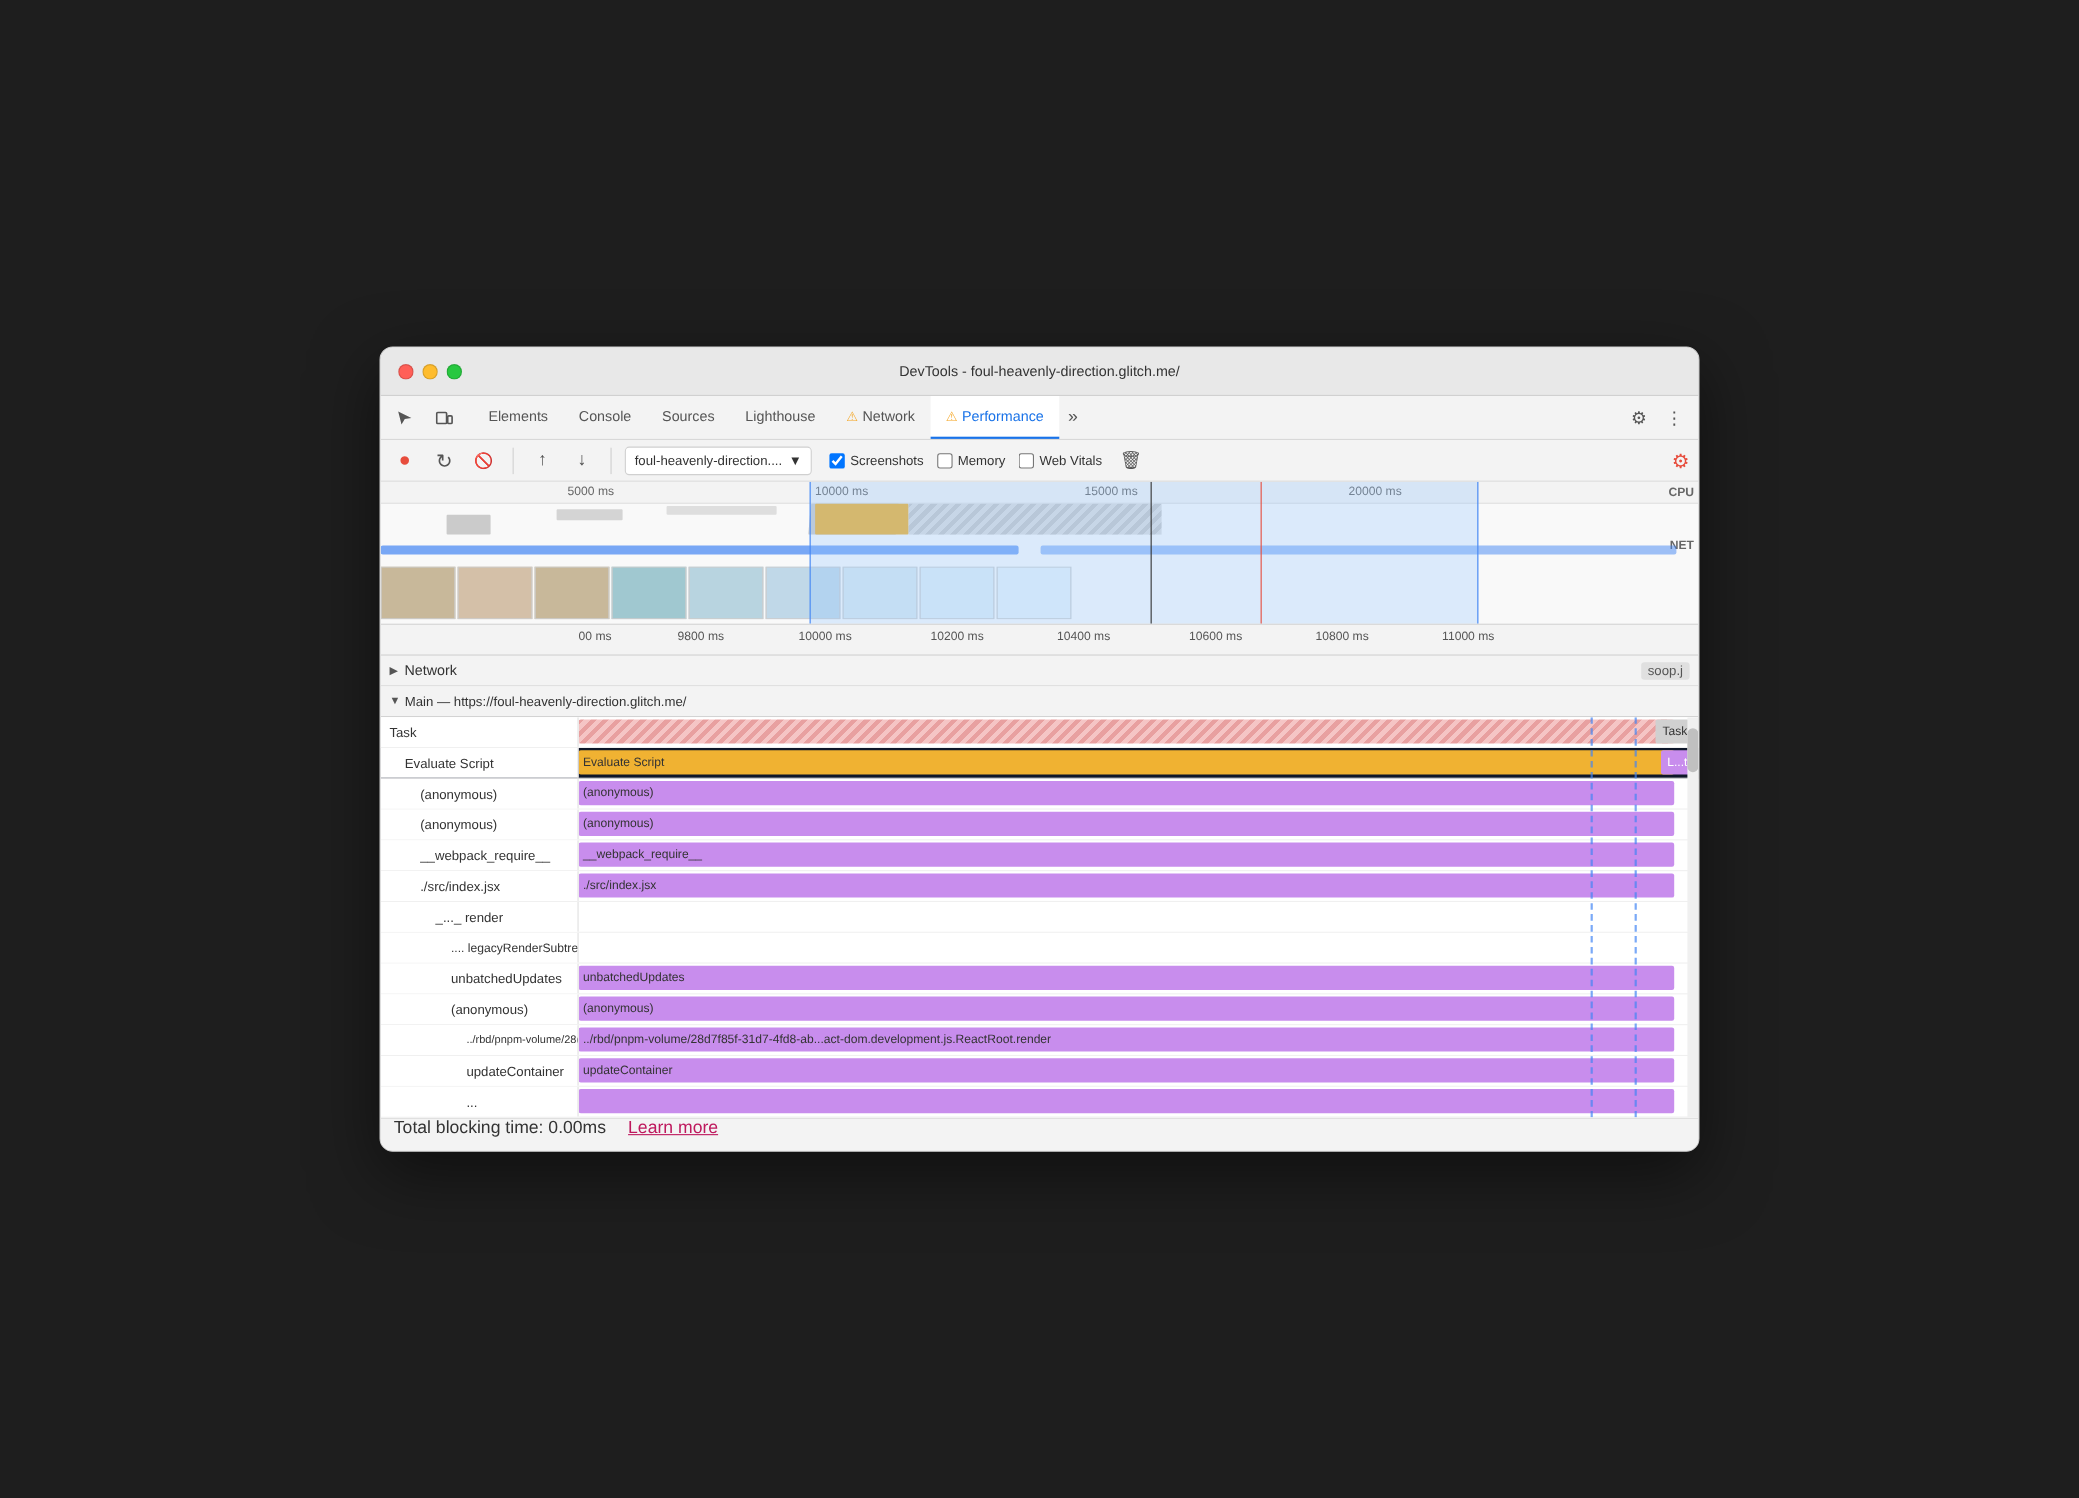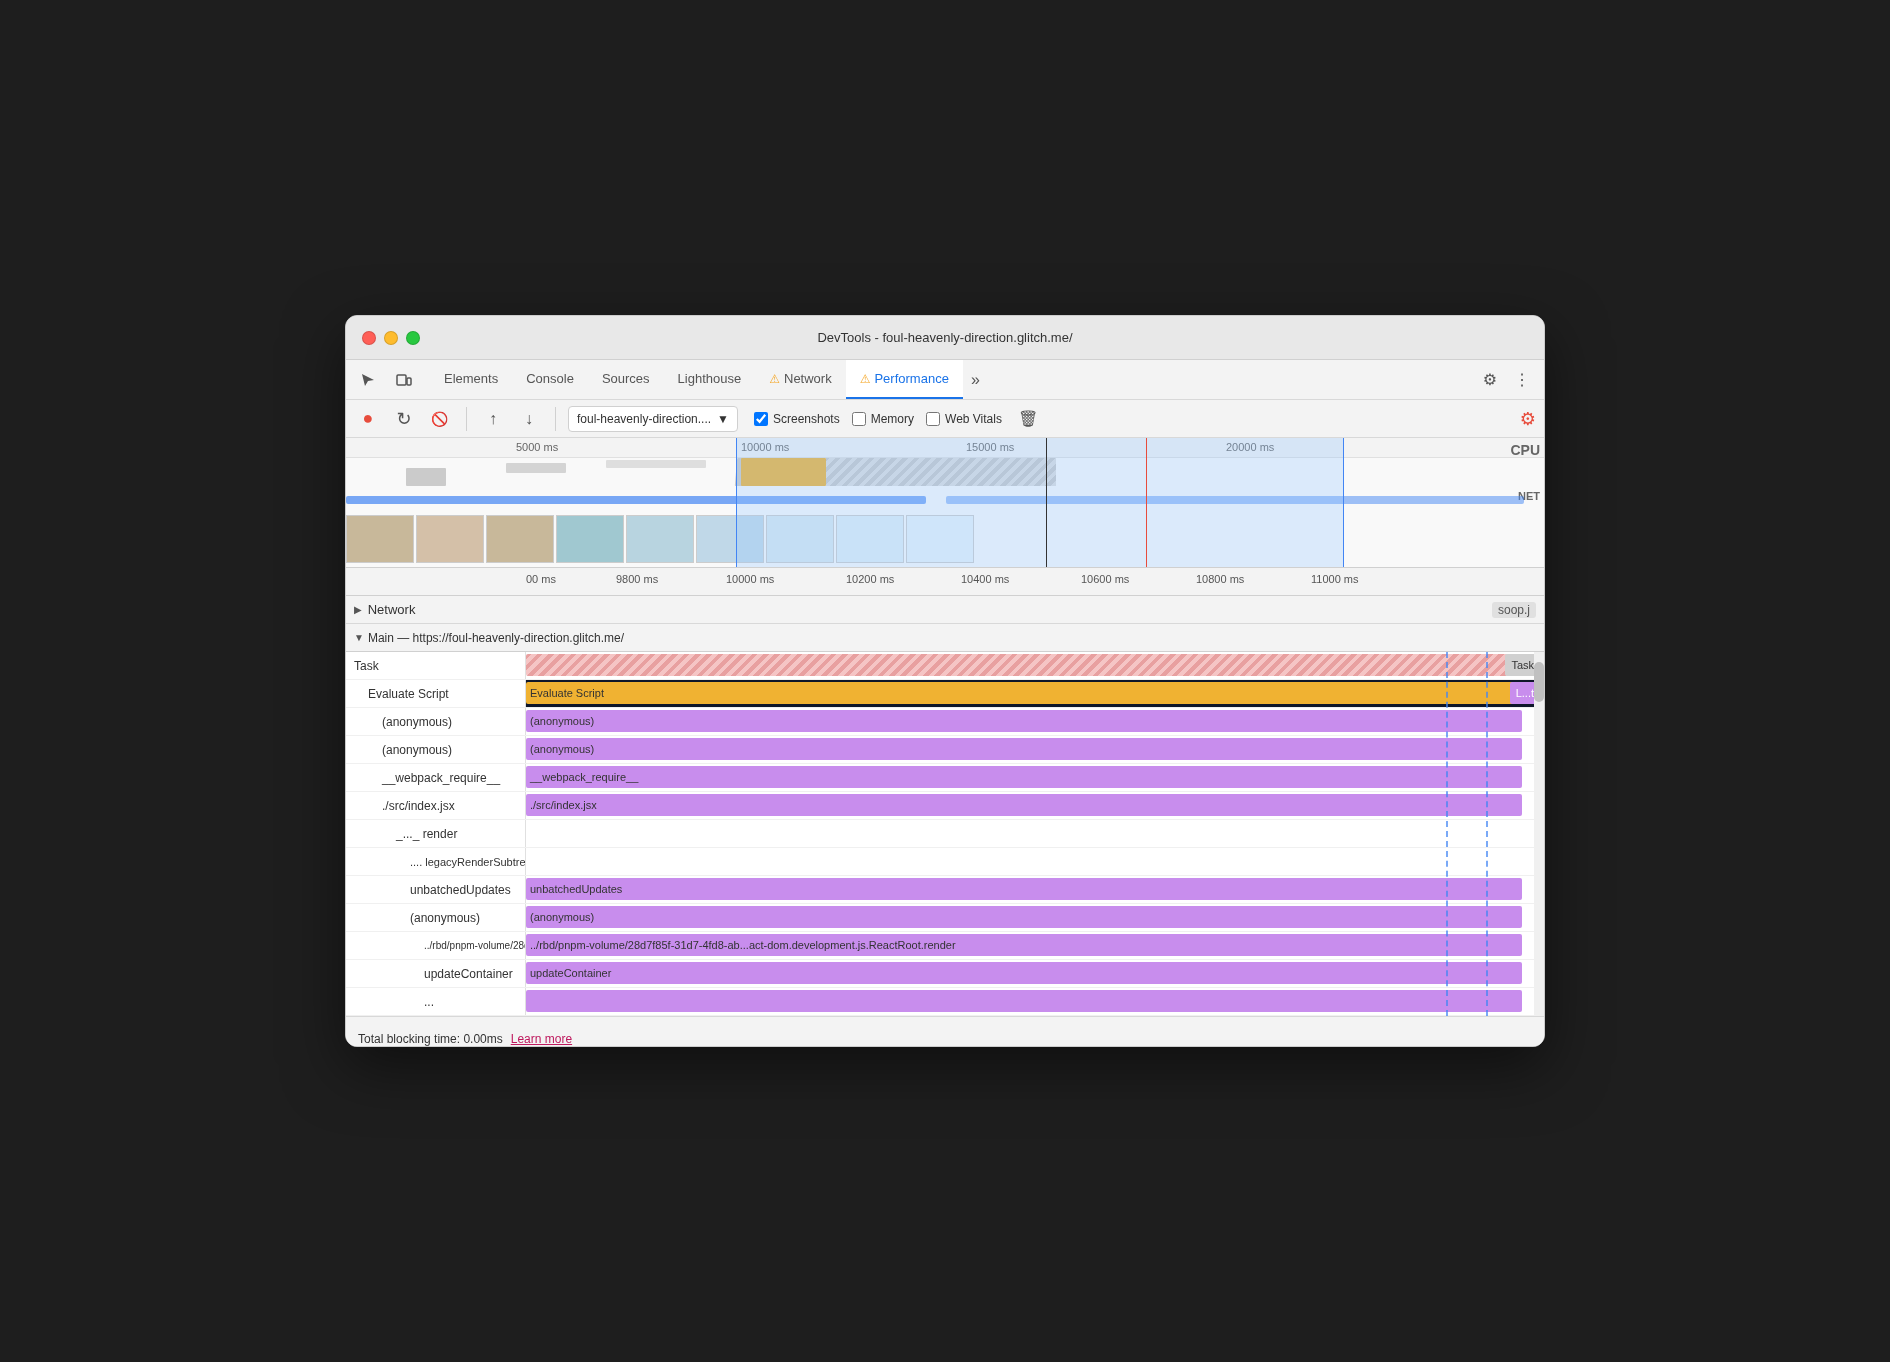--- a/index.html
+++ b/index.html
@@ -225,21 +225,21 @@
     .ruler-mark {
       position: absolute;
       font-size: 11px;
       color: #666;
       top: 3px;
     }
     .cpu-label {
       position: absolute;
       right: 4px;
       top: 4px;
-      font-size: 14px;
+      font-size: 11px;
       color: #666;
       font-weight: bold;
     }
     .net-label {
       position: absolute;
       right: 4px;
       top: 52px;
       font-size: 11px;
       color: #666;
       font-weight: bold;
@@ -453,25 +453,25 @@
       position: absolute;
       top: 10px;
     }
 
     
     .status-bar {
       height: 30px;
       background: #f3f3f3;
       border-top: 1px solid #d8d8d8;
       display: flex;
-      align-items: flex-end;
+      align-items: flex-start;
       padding: 0 12px;
-      font-size: 12px;
-      color: #333;
-      gap: 8px;
+      font-size: 16px;
+      color: #333;
+      gap: 20px;
     }
     .learn-more {
       color: #be185d;
       text-decoration: underline;
       cursor: pointer;
     }
 
     
     .indent-0 { padding-left: 8px; }
     .indent-1 { padding-left: 22px; }
@@ -604,21 +604,21 @@
       </div>
       <span class="toolbar-trash" style="margin-left: 8px;">🗑</span>
       <span class="toolbar-settings-red">⚙</span>
     </div>
 
     <div class="timeline-overview">
 
       <div style="position:relative; height:20px; background:#f3f3f3; border-bottom:1px solid #e0e0e0;">
         <span class="ruler-mark" style="left:170px;">5000 ms</span>
         <span class="ruler-mark" style="left:395px;">10000 ms</span>
-        <span class="ruler-mark" style="left:620px;">15000 ms</span>
+        <span class="ruler-mark" style="left:640px;">15000 ms</span>
         <span class="ruler-mark" style="left:840px;margin-left:40px;">20000 ms</span>
       </div>
 
       <span class="cpu-label">CPU</span>
       <span class="net-label">NET</span>
 
       <div class="cpu-activity">
 
         <div class="cpu-bar-gray" style="left:60px;top:10px;width:40px;height:18px;opacity:0.5;"></div>
         <div class="cpu-bar-gray" style="left:160px;top:5px;width:60px;height:10px;opacity:0.4;"></div>

